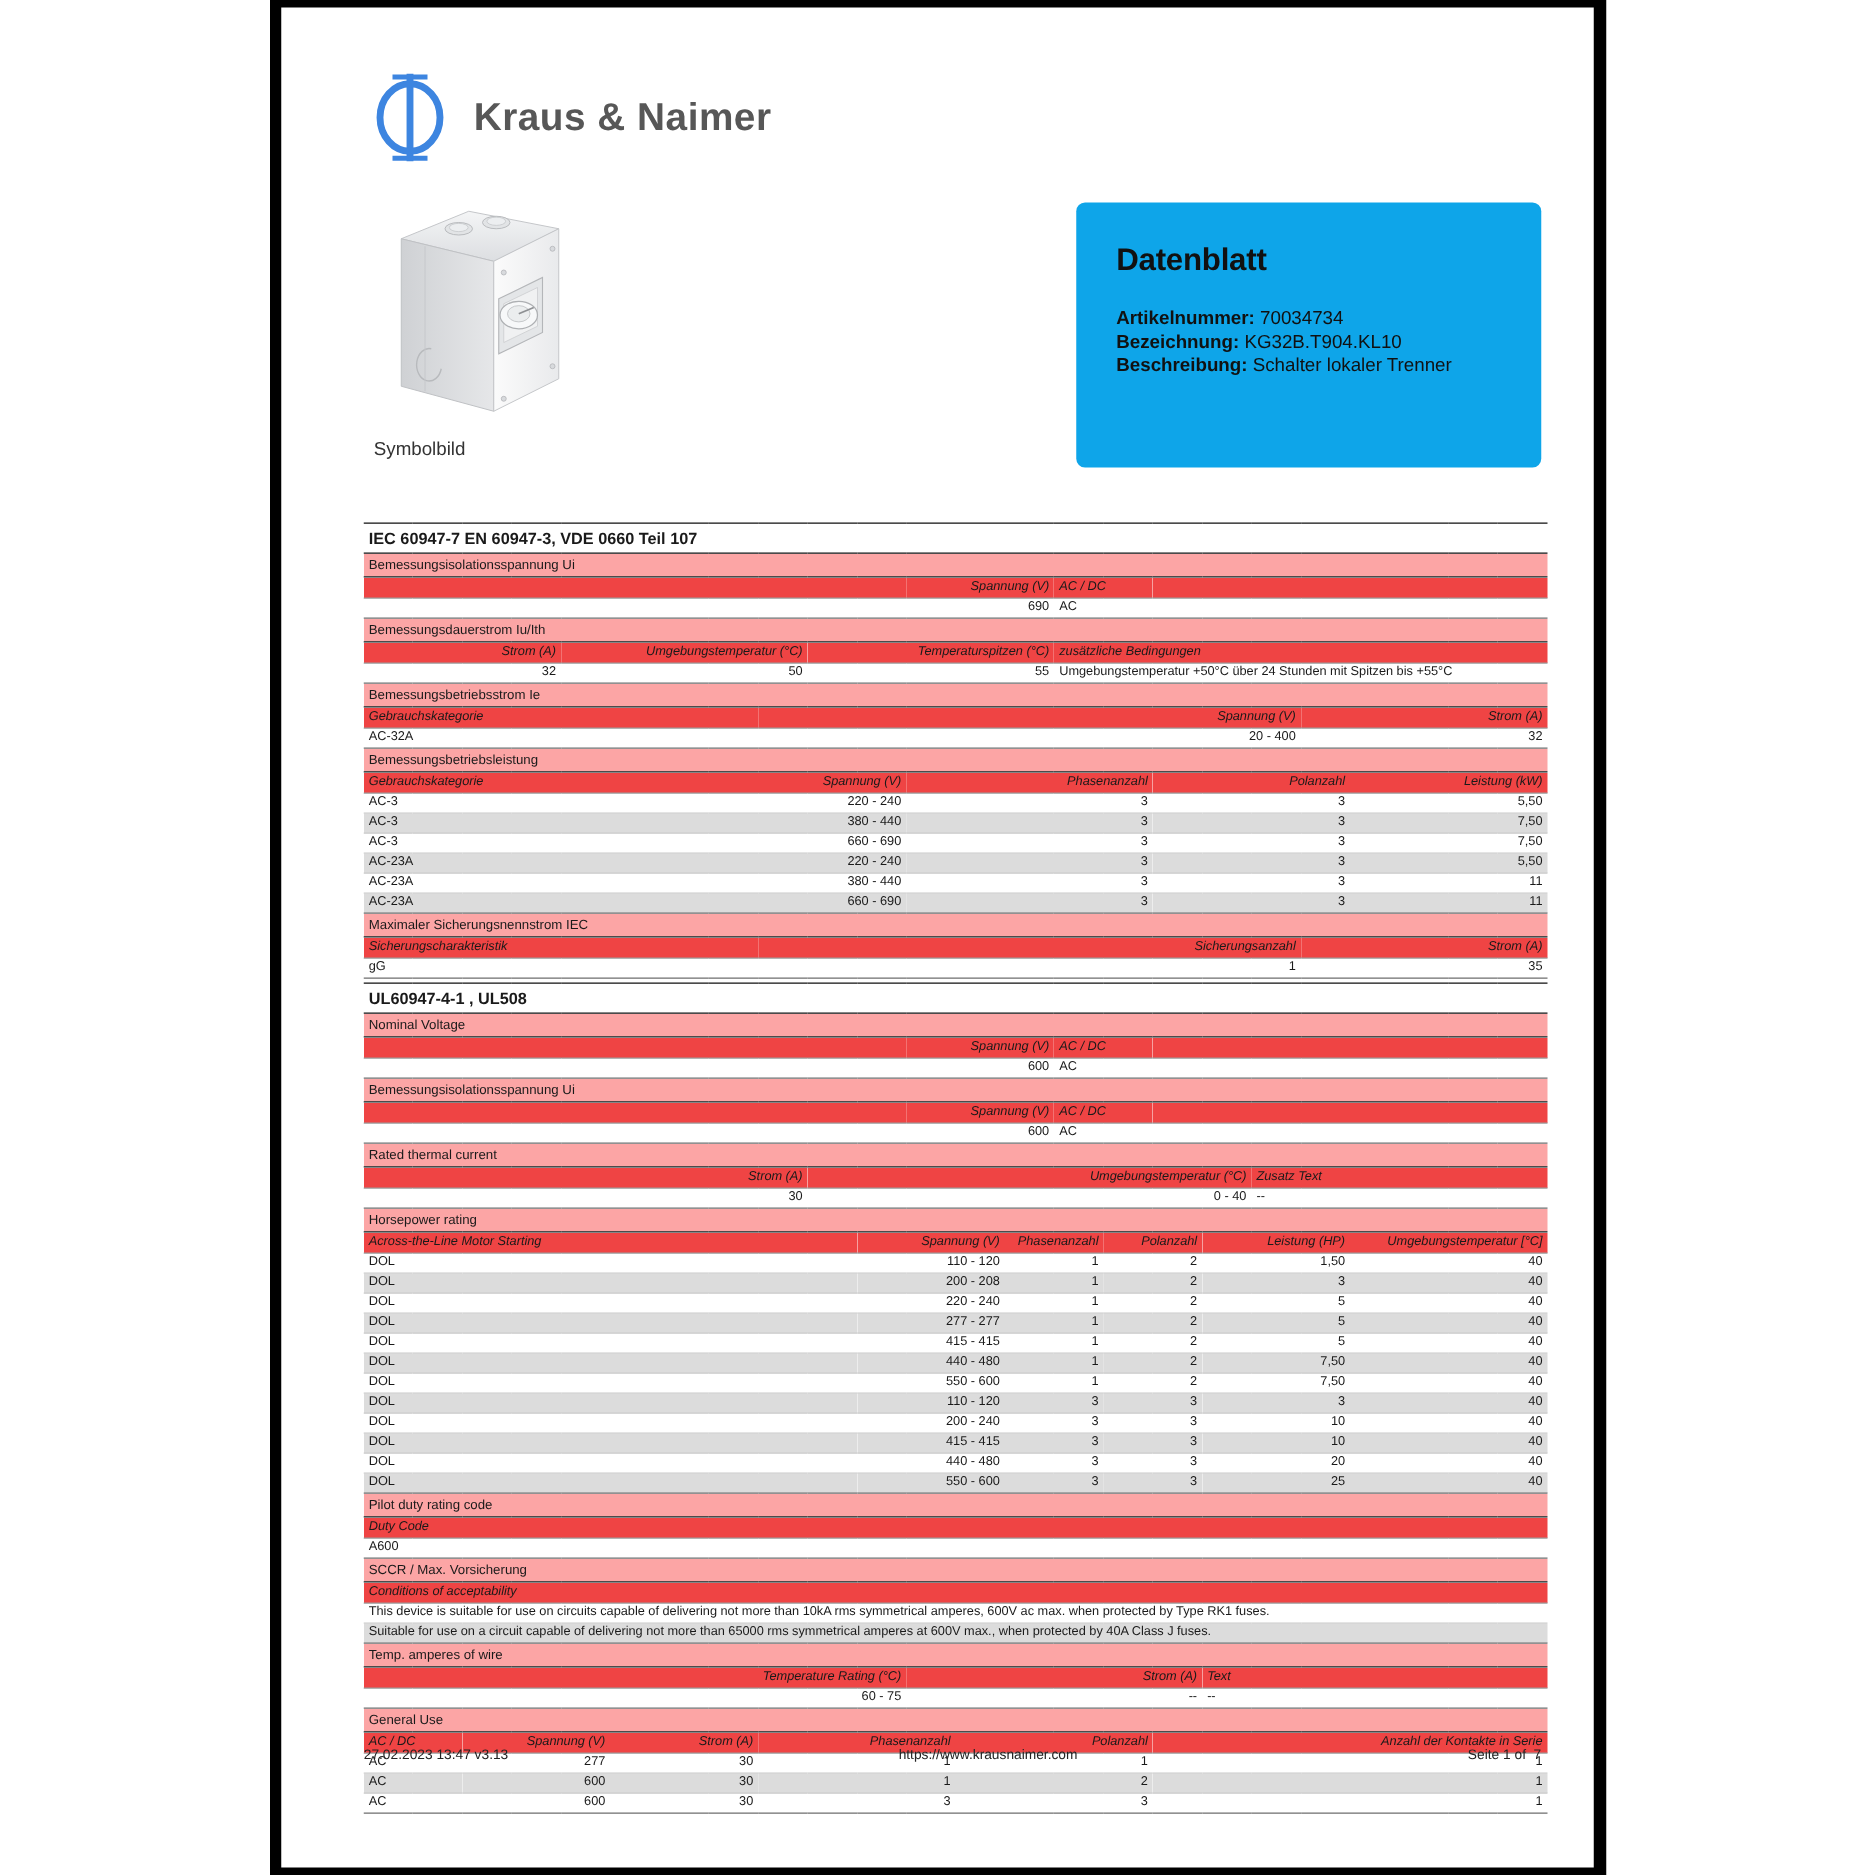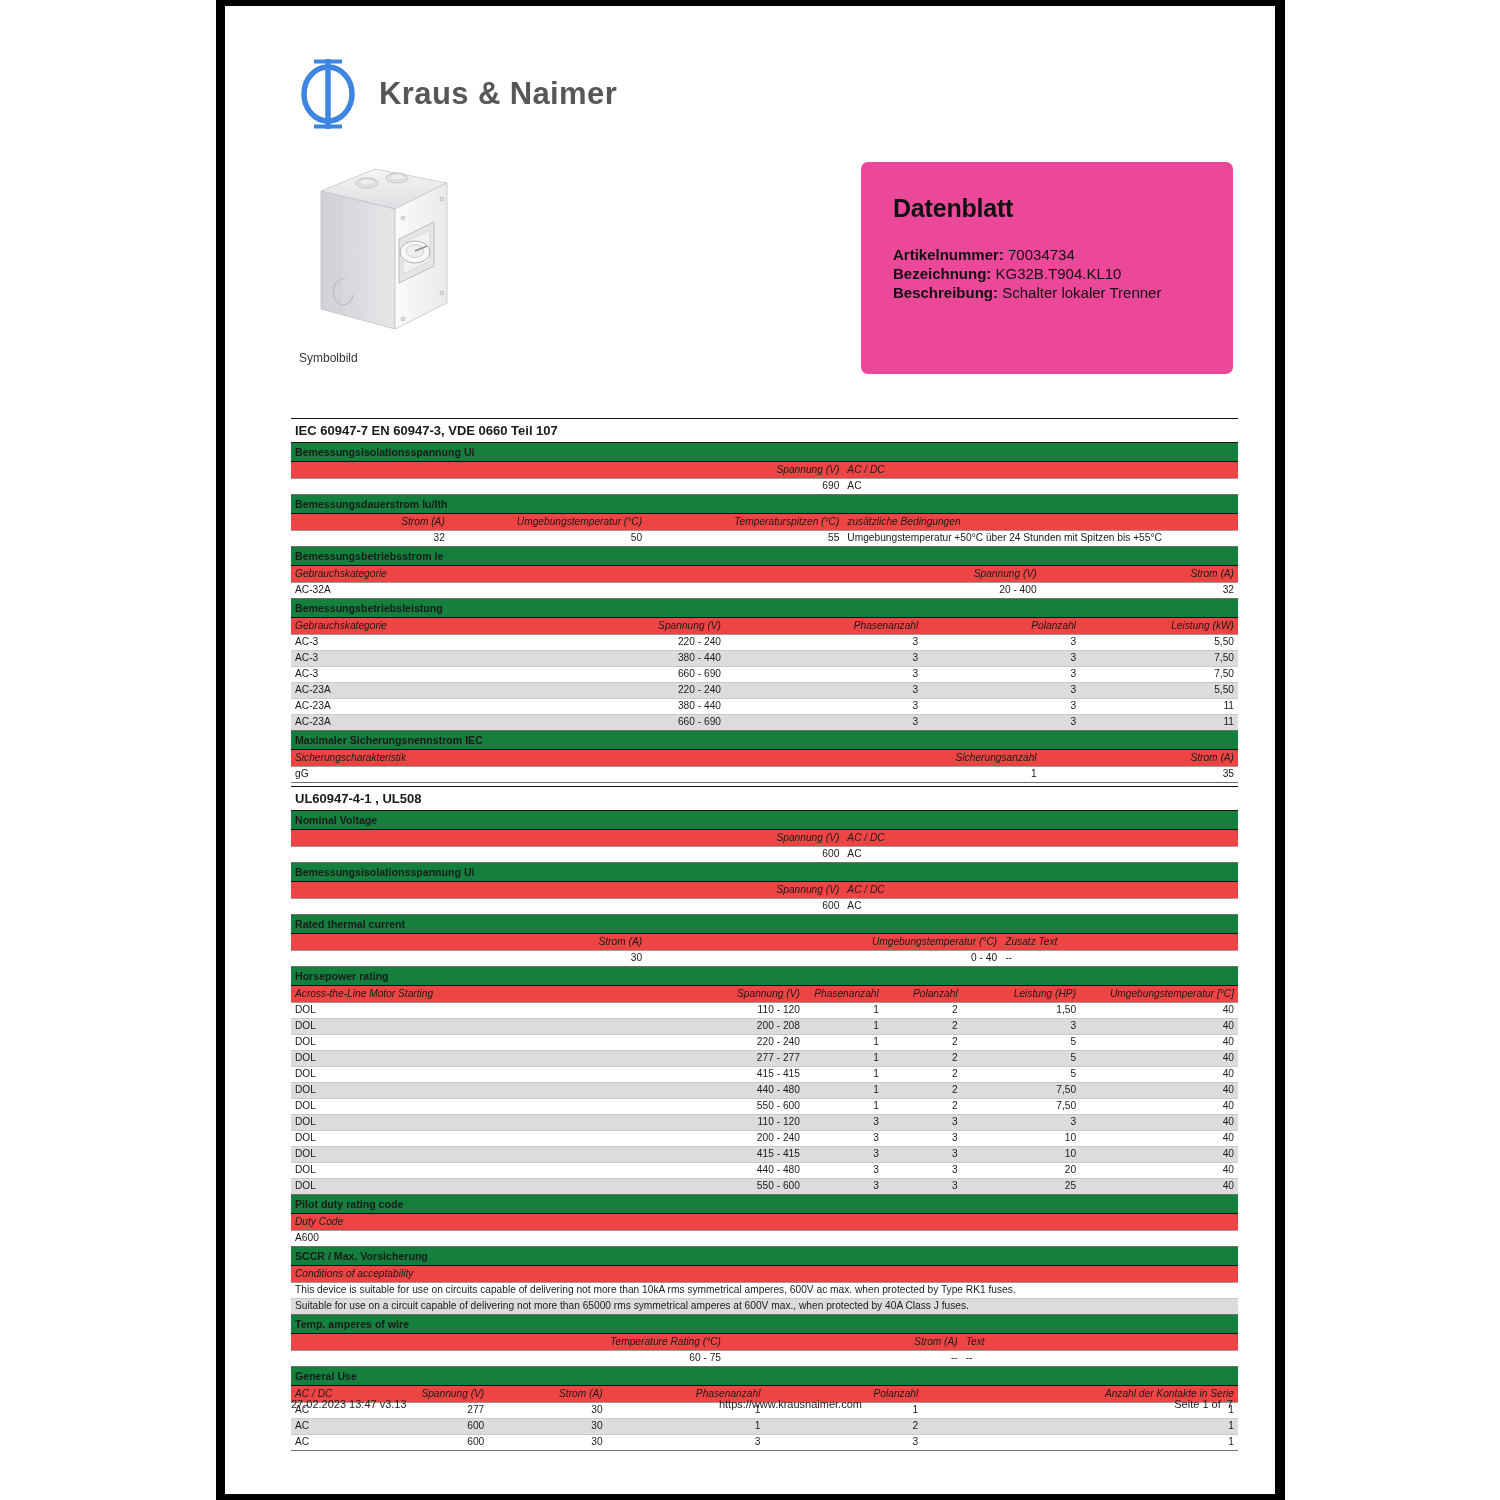--- a/index.html
+++ b/index.html
@@ -63,32 +63,32 @@
   
   #product-figure {
     position: absolute;
     left: 74px;
     top: 155px;
     width: 200px;
   }
   #product-img { display:block; width: 170px; height: 180px; }
   #product-caption {
     margin-top: 10px;
-    font-size: 12px;
+    font-size: 15px;
     color: #333;
   }
 
   
   #info-card {
     position: absolute;
     left: 636px;
     top: 156px;
     width: 372px;
     height: 212px;
-    background: #ec4899;
+    background: #0ea5e9;
     border-radius: 7px;
     box-sizing: border-box;
     padding: 32px 0 0 32px;
   }
   #info-title {
     font-size: 25px;
     font-weight: bold;
     color: #111;
     margin: 0 0 22px 0;
     letter-spacing: -0.2px;
@@ -127,28 +127,28 @@
     font-weight: bold;
     font-size: 13px;
     line-height: 17px;
     padding-top: 3px;
     padding-bottom: 3px;
     border-top: 1.6px solid #111;
     border-bottom: 1.3px solid #111;
     background: #ffffff;
   }
   tr.group-head td {
-    font-weight: bold;
+    font-weight: normal;
     font-size: 10.6px;
     line-height: 14px;
     padding-top: 2px;
     padding-bottom: 2px;
     border-top: 1.2px solid #111;
     border-bottom: 1.1px solid #111;
-    background: #15803d;
+    background: #fca5a5;
   }
   tr.col-head td {
     font-style: italic;
     background: #ef4444;
     border-bottom: 1px solid #9b9b9b;
     padding-top: 2px;
     padding-bottom: 2px;
   }
   tr.data td {
     background: #ffffff;

